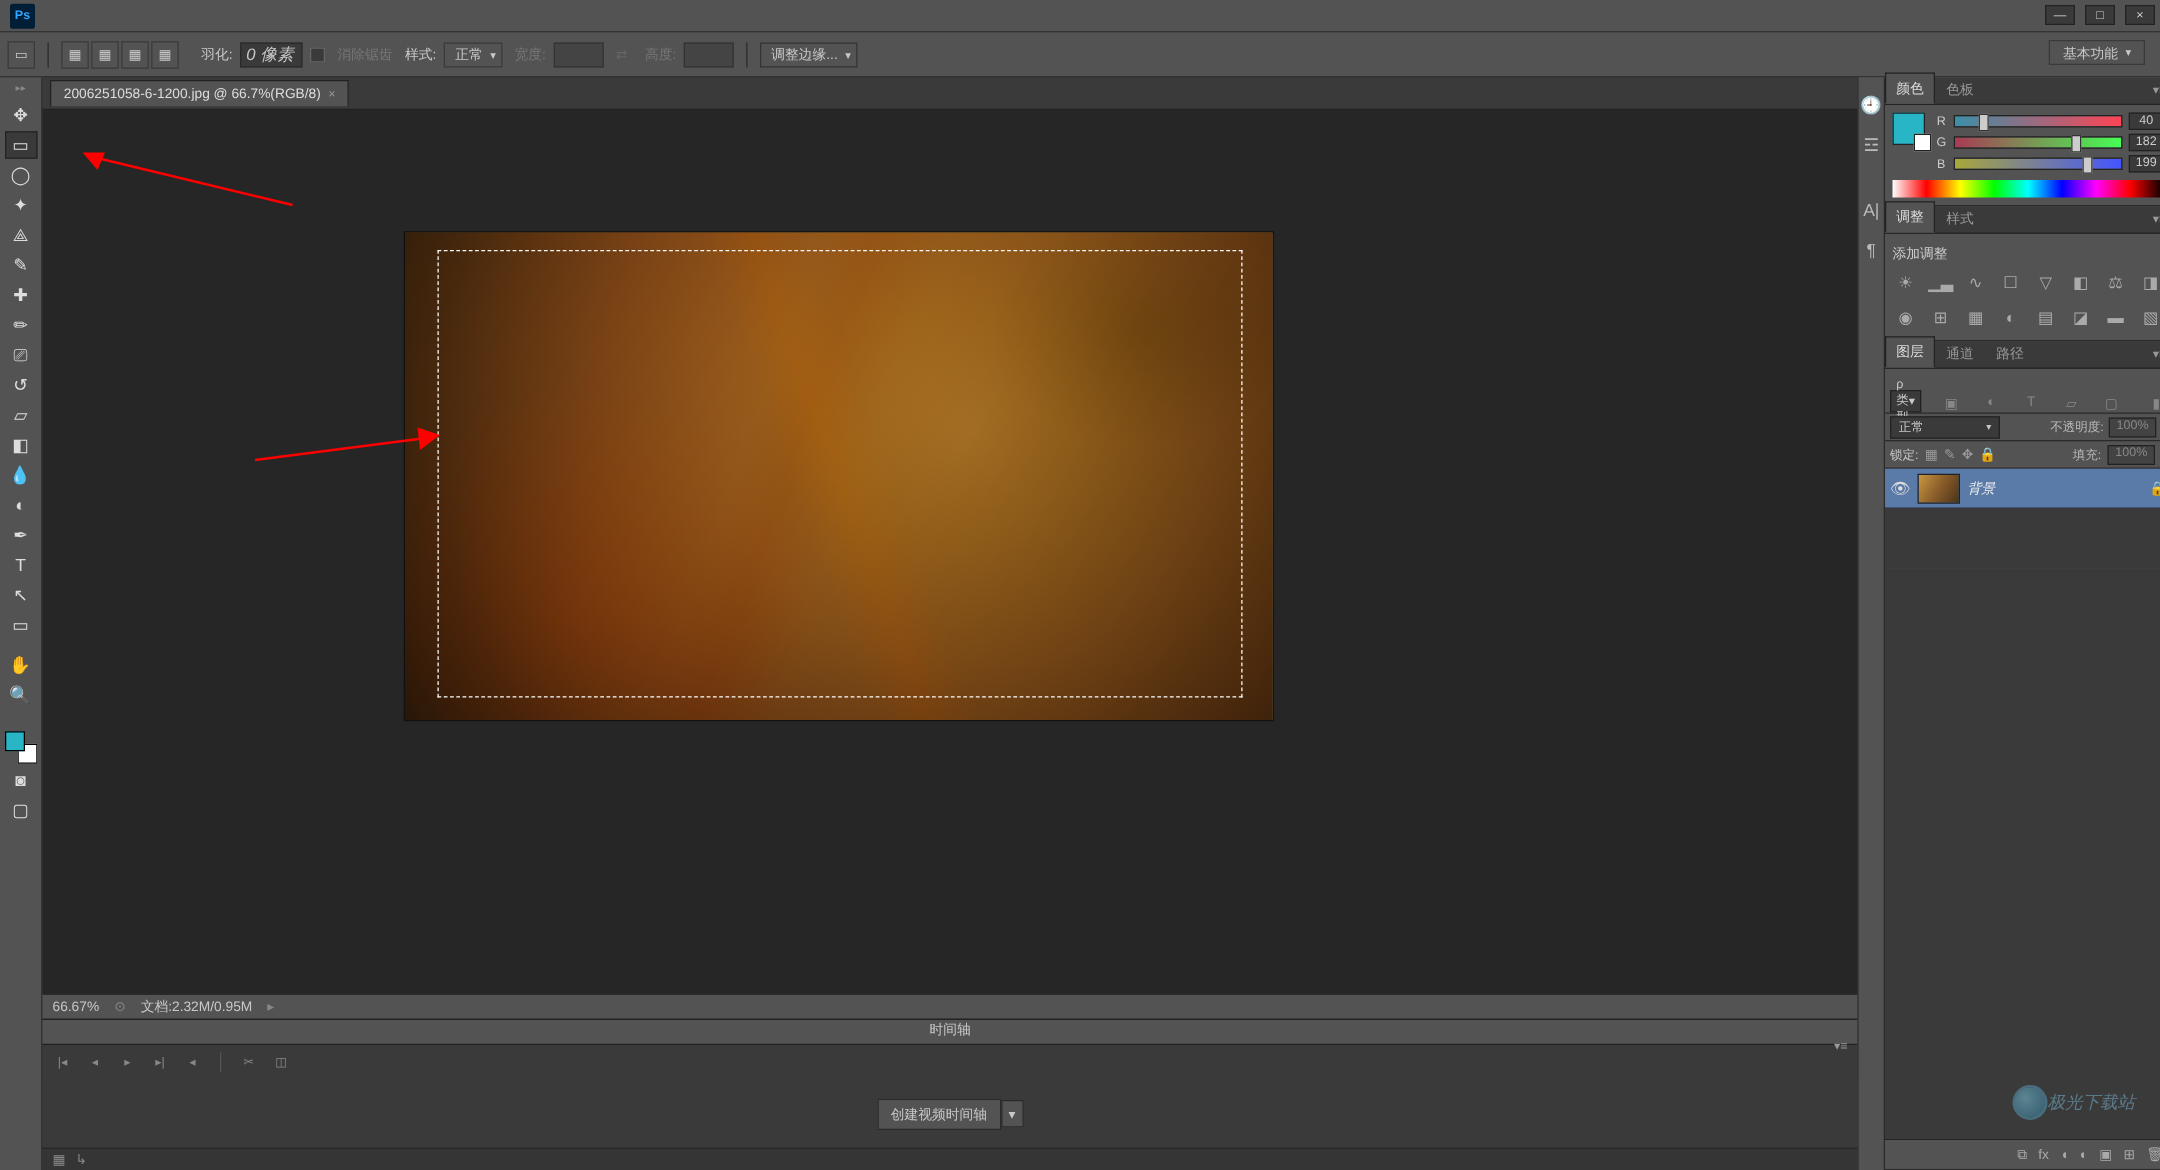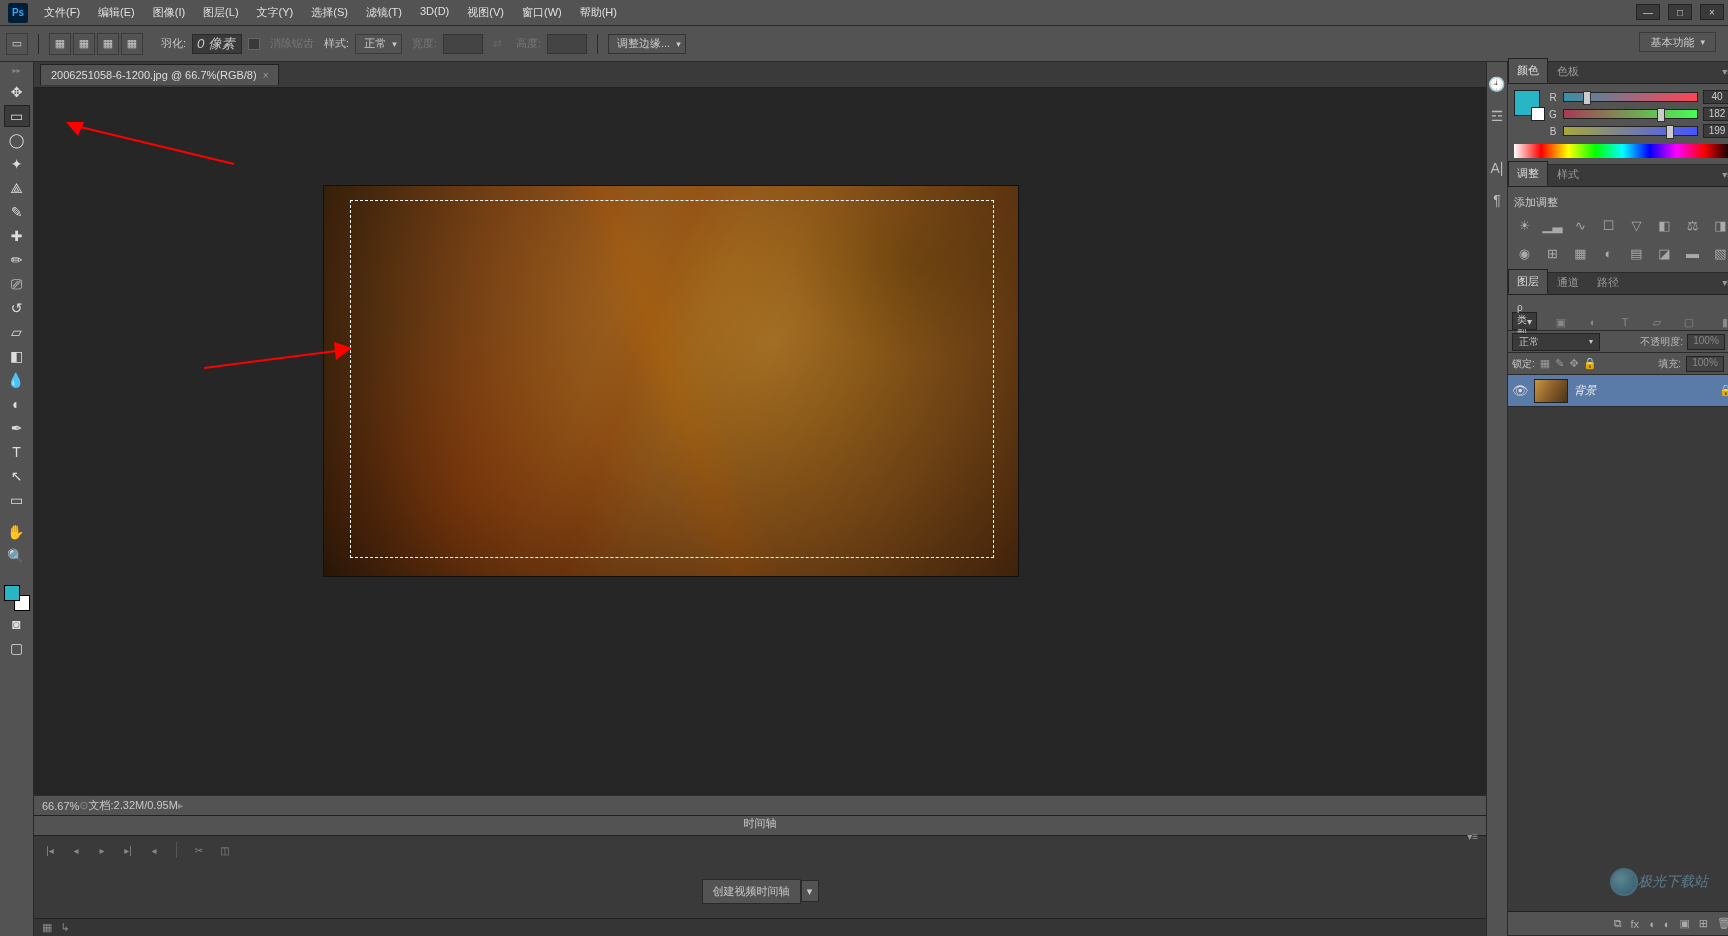--- a/index.html
+++ b/index.html
@@ -41,21 +41,21 @@
 .leaf-overlay { position:absolute; inset:0; background:
   radial-gradient(ellipse 40% 70% at 20% 80%, rgba(200,130,50,0.6), transparent 70%),
   radial-gradient(ellipse 30% 40% at 85% 20%, rgba(60,80,40,0.5), transparent 60%),
   linear-gradient(70deg, transparent 45%, rgba(180,130,40,0.4) 50%, transparent 55%),
   linear-gradient(110deg, transparent 40%, rgba(120,80,30,0.3) 45%, transparent 52%);
   mix-blend-mode:soft-light;}
 .selection-marquee { position:absolute; border:1px dashed #fff; background:transparent;}
 .arrow { position:absolute; pointer-events:none;}
 .arrow-line { stroke:#ff0000; stroke-width:2; fill:none;}
 .arrow-head { fill:#ff0000;}
-.status-bar { height:20px; background:#535353; border-top:1px solid #2a2a2a; display:flex; align-items:center; padding:0 8px; gap:0; font-size:11px;}
+.status-bar { height:20px; background:#535353; border-top:1px solid #2a2a2a; display:flex; align-items:center; padding:0 8px; gap:12px; font-size:11px;}
 .timeline-panel { background:#3a3a3a; border-top:1px solid #222;}
 .timeline-header { height:20px; background:#535353; display:flex; align-items:center; padding:0 8px; border-bottom:1px solid #222;flex-direction:column;}
 .timeline-controls { height:28px; display:flex; align-items:center; padding:0 8px; gap:10px; color:#888;}
 .timeline-ctrl { width:16px; display:flex; justify-content:center; font-size:10px;}
 .timeline-sep { width:1px; height:16px; background:#555; margin:0 4px;}
 .timeline-body { height:54px; background:#3a3a3a; position:relative; display:flex; align-items:center; justify-content:center;}
 .create-timeline-btn { background:#535353; border:1px solid #2a2a2a; padding:4px 10px; display:flex; align-items:center; gap:8px;justify-content:flex-end;}
 .create-timeline-dd { width:18px; height:22px; background:#535353; border:1px solid #2a2a2a; display:flex; align-items:center; justify-content:center;}
 .bottom-scrubber { height:18px; background:#353535; border-top:1px solid #222; display:flex; align-items:center;}
 .right-column { width:242px; background:#535353; border-left:1px solid #2a2a2a; display:flex;}
@@ -103,33 +103,20 @@
 .divider-v { width:1px; background:#2a2a2a; margin:0 4px; height:20px;}
 .check { width:12px; height:12px; border:1px solid #666; background:#3a3a3a; display:inline-block;}
 .watermark { position:absolute; right:20px; bottom:40px; opacity:0.5; display:flex; align-items:center; gap:0; color:#7ab8d8; font-size:14px; font-style:italic;}
 .watermark-icon { width:28px; height:28px; border-radius:50%; background:radial-gradient(circle at 35% 35%, #7ed0e8, #2a7aa0); border:2px solid #5aa0c0;}
 </style>
 </head>
 <body>
 
 <div class="titlebar">
   <div class="ps-logo">Ps</div>
-  <div class="menubar">
-    <div class="menu-item">文件(F)</div>
-    <div class="menu-item">编辑(E)</div>
-    <div class="menu-item">图像(I)</div>
-    <div class="menu-item">图层(L)</div>
-    <div class="menu-item">文字(Y)</div>
-    <div class="menu-item">选择(S)</div>
-    <div class="menu-item">滤镜(T)</div>
-    <div class="menu-item">3D(D)</div>
-    <div class="menu-item">视图(V)</div>
-    <div class="menu-item">窗口(W)</div>
-    <div class="menu-item">帮助(H)</div>
-  </div>
   <div class="window-controls">
     <div>—</div>
     <div>□</div>
     <div>×</div>
   </div>
 </div>
 
 <div class="optionsbar">
   <div class="opt-btn">▭</div>
   <div class="divider-v"></div>

